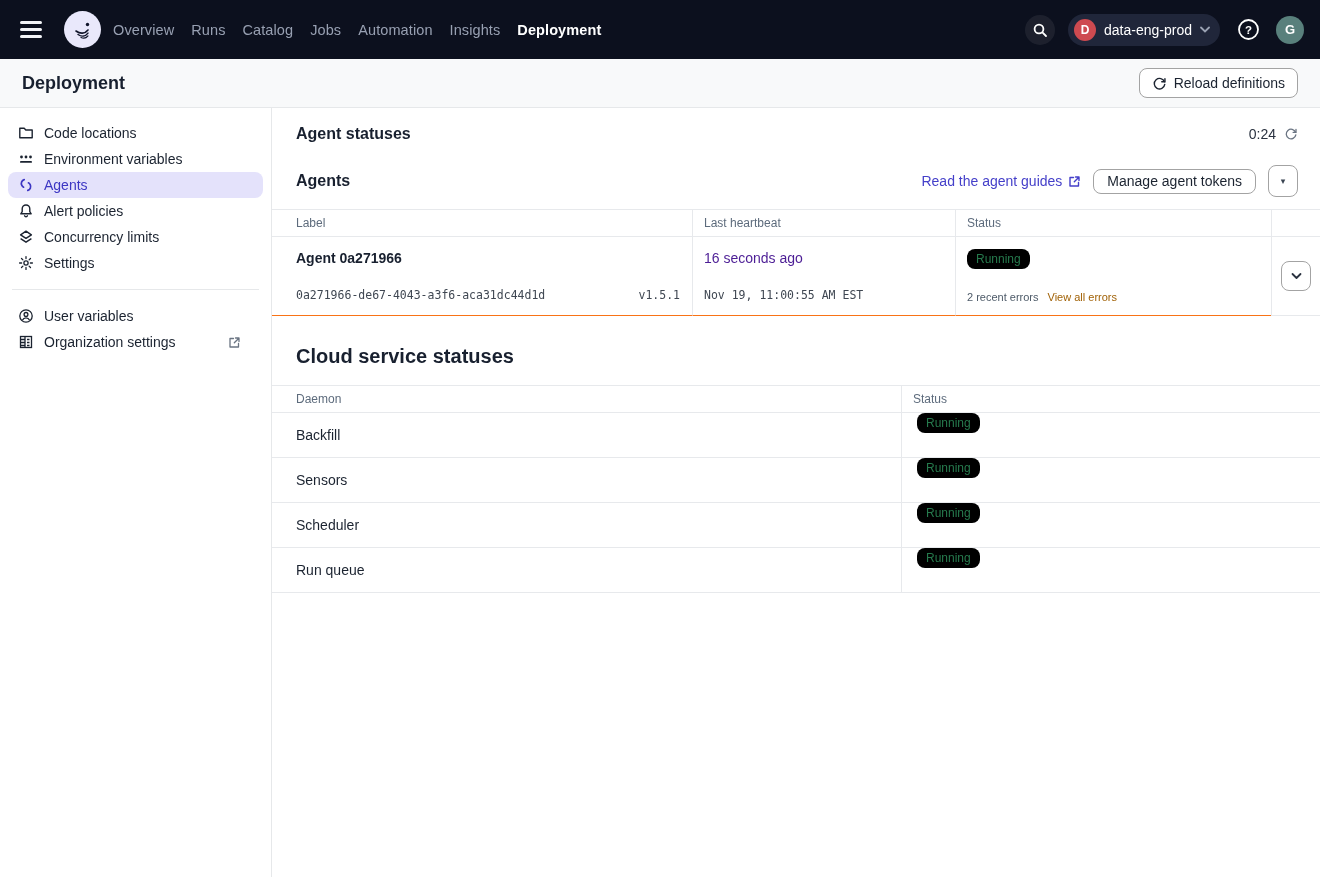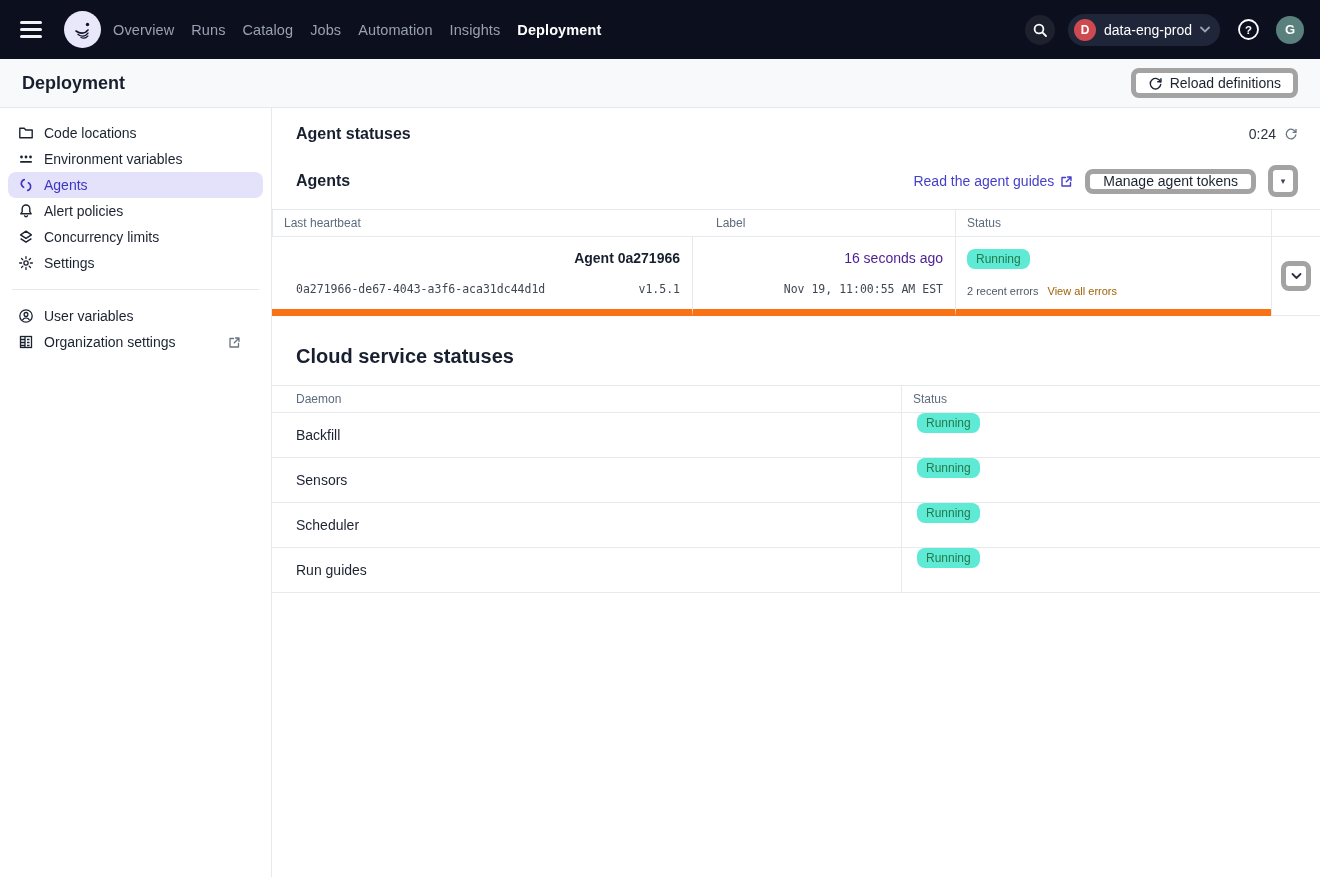--- a/index.html
+++ b/index.html
@@ -18,21 +18,21 @@
   .iconbtn { width:30px; height:30px; border-radius:50%; display:flex; align-items:center; justify-content:center; cursor:pointer; }
   .iconbtn.searchbg { background:rgba(255,255,255,0.07); }
   .orgpill { height:32px; background:#20263a; border-radius:16px; display:flex; align-items:center; gap:8px; padding:0 10px 0 6px; cursor:pointer; }
   .orgdot { width:22px; height:22px; border-radius:50%; background:#ce4a50; color:#fff; font-size:12px; font-weight:700; display:flex; align-items:center; justify-content:center; }
   .orglabel { color:#fff; font-size:14px; }
   .avatar { width:28px; height:28px; border-radius:50%; background:#59807c; color:#fff; font-size:13px; font-weight:600; display:flex; align-items:center; justify-content:center; cursor:pointer; }
 
   
   .subheader { height:49px; background:#f8f9fa; border-bottom:1px solid #e6e8ea; display:flex; align-items:center; padding:0 22px; }
   .subheader h1 { font-size:18px; font-weight:600; color:#18202f; }
-  .btn { background:#fff; border:5px solid #a3a3a3; border-radius:8px; font-size:14px; color:#1b2330;
+  .btn { background:#fff; border:1px solid #a3a3a3; border-radius:8px; font-size:14px; color:#1b2330;
          display:inline-flex; align-items:center; gap:7px; cursor:pointer; font-family:inherit; }
   .reload-btn { margin-left:auto; height:30px; padding:0 12px; }
 
   
   .layout { display:flex; height:769px; }
   .sidebar { width:272px; border-right:1px solid #e6e8ea; padding-top:12px; flex:none; }
   .side-item { height:26px; margin:0 8px; border-radius:8px; display:flex; align-items:center; gap:10px; padding:0 10px 0 10px; font-size:14px; color:#1b2330; cursor:pointer; }
   .side-item .icn { width:16px; height:16px; flex:none; display:flex; align-items:center; justify-content:center; color:#1b2330; }
   .side-item.active { background:#e4e2fb; color:#3c36c3; }
   .side-item.active .icn { color:#3c36c3; }
@@ -53,26 +53,26 @@
   .link { color:#443fc9; font-size:14px; display:inline-flex; align-items:center; gap:6px; cursor:pointer; text-decoration:none; }
   .tokens-btn { height:25px; padding:0 13px; }
   .caret-btn { width:30px; height:32px; justify-content:center; font-size:9px; color:#3a4452; padding:0; }
 
   
   .tbl-agents { margin-top:10px; display:grid; grid-template-columns:420px 263px 316px 1fr;
                 border-top:1px solid #e7e9ec; }
   .th { height:27px; display:flex; align-items:center; font-size:12px; color:#5d6b7c; border-bottom:1px solid #e7e9ec; padding-left:11px; }
   .th.first, .td.first { padding-left:24px; }
   .colline { border-left:1px solid #e7e9ec; }
-  .td { border-bottom:7px solid #f97316; padding:12px 12px 12px 11px; display:flex; flex-direction:column; justify-content:center; gap:16px; min-height:73px;text-align:right; }
+  .td { border-bottom:1px solid #f97316; padding:12px 12px 12px 11px; display:flex; flex-direction:column; justify-content:center; gap:22px; min-height:73px; }
   .agent-name { font-size:14px; font-weight:700; color:#18202f; }
   .mono { font-family:"DejaVu Sans Mono", monospace; font-size:11.5px; color:#3f4752; }
   .uuid-line { display:flex; align-items:center; justify-content:space-between; }
   .hb-rel { font-size:14px; color:#4c1d95; }
-  .badge { display:inline-flex; align-self:flex-start; padding:3px 9px; border-radius:8px; background:#5eead4; color:#267a4d; font-size:12px; }
+  .badge { display:inline-flex; align-self:flex-start; padding:3px 9px; border-radius:8px; background:#000000; color:#267a4d; font-size:12px; }
   .errors-line { display:flex; align-items:center; gap:9px; font-size:11px; }
   .errors-count { color:#4d5a68; }
   .errors-link { color:#a16207; cursor:pointer; }
   .expand-cell { border-bottom:1px solid #e7e9ec; display:flex; align-items:center; justify-content:center; }
   .expand-btn { width:30px; height:30px; justify-content:center; padding:0; color:#2a3240; }
 
   .cloud-title { font-size:20px; font-weight:600; color:#18202f; padding:0 24px; margin-top:29px; }
 
   .tbl-cloud { margin-top:17px; display:grid; grid-template-columns:629px 1fr; border-top:1px solid #e7e9ec; }
   .td-d { height:45px; display:flex; align-items:center; font-size:14px; color:#1b2330; border-bottom:1px solid #e7e9ec; }
@@ -258,22 +258,22 @@
         <button class="btn tokens-btn">
           <span>Manage agent tokens</span>
         </button>
         <button class="btn caret-btn">
           <span>▾</span>
         </button>
       </div>
     </div>
 
     <div class="tbl-agents">
+      <div class="th first">Label</div>
       <div class="th colline">Last heartbeat</div>
-      <div class="th first">Label</div>
       <div class="th colline">Status</div>
       <div class="th colline"></div>
 
       <div class="td first">
         <div class="agent-name">Agent 0a271966</div>
         <div class="uuid-line">
           <span class="mono">0a271966-de67-4043-a3f6-aca31dc44d1d</span>
           <span class="mono">v1.5.1</span>
         </div>
       </div>
@@ -311,19 +311,19 @@
       <div class="td-d first">Sensors</div>
       <div class="td-d stat colline">
           <span class="badge">Running</span>
         </div>
 
       <div class="td-d first">Scheduler</div>
       <div class="td-d stat colline">
           <span class="badge">Running</span>
         </div>
 
-      <div class="td-d first">Run guides</div>
+      <div class="td-d first">Run queue</div>
       <div class="td-d stat colline">
           <span class="badge">Running</span>
         </div>
     </div>
   </div>
 </div>
 
 </body></html>

